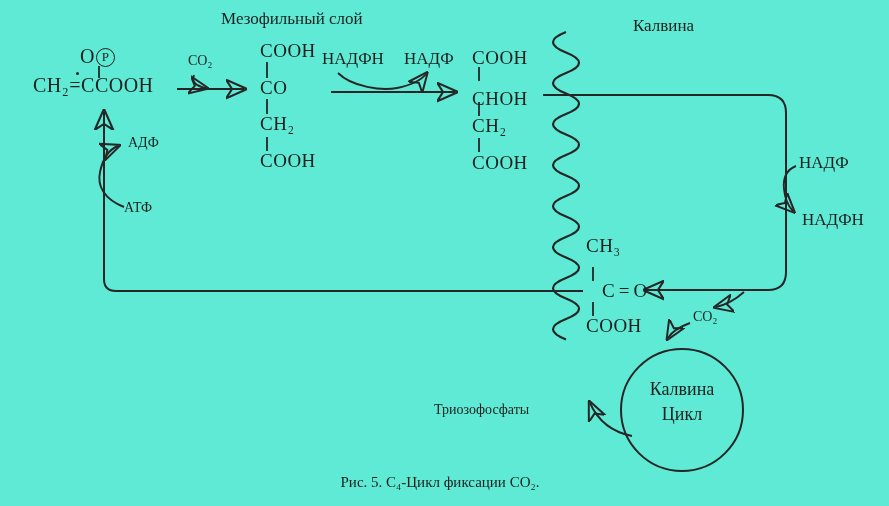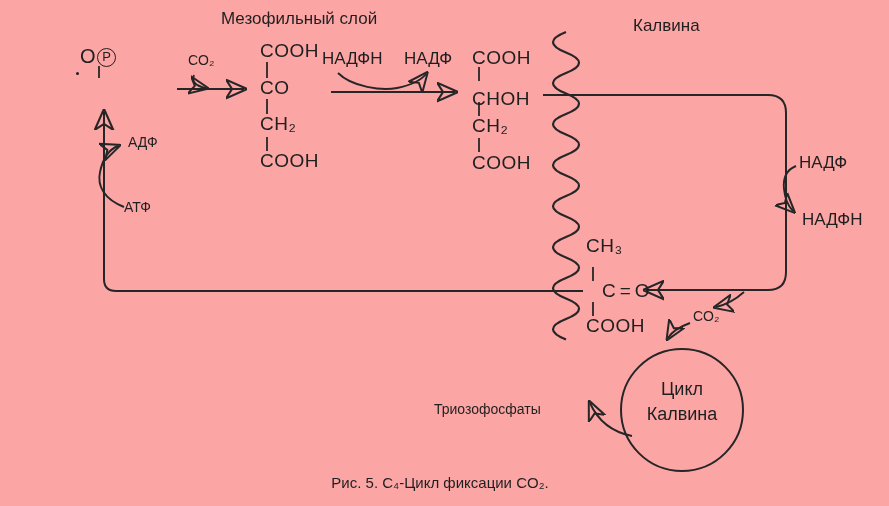--- a/index.html
+++ b/index.html
@@ -1,18 +1,18 @@
 <!DOCTYPE html>
 <html><head>
 <meta charset="utf-8">
 <style>
   html,body{margin:0;padding:0;background:#fff;}
   #figure{
-    position:relative;width:889px;height:506px;background:#fca5a5;overflow:hidden;
-    font-family:Liberation Sans, sans-serif;color:#1f1f1f;
+    position:relative;width:889px;height:506px;background:#5eead4;overflow:hidden;
+    font-family:Liberation Serif, serif;color:#1f1f1f;
   }
   #lines{position:absolute;left:0;top:0;width:889px;height:506px;}
   .lbl{position:absolute;white-space:nowrap;line-height:1.1;color:#1f1f1f;}
   .region-title{font-size:17px;}
   .formula{font-size:19px;letter-spacing:0.5px;}
   .formula-lg{font-size:20px;letter-spacing:0.5px;}
   .cofactor{font-size:14px;}
   .cofactor-sm{font-size:17px;}
   .ceqo{letter-spacing:4px;margin-left:17px;}
   .p-circle{
@@ -85,20 +85,21 @@
     <line x1="479" y1="102" x2="479" y2="116" stroke-width="1.8"></line>
     <line x1="479" y1="138" x2="479" y2="152" stroke-width="1.8"></line>
     <line x1="593" y1="267" x2="593" y2="281" stroke-width="1.8"></line>
     <line x1="593" y1="302" x2="593" y2="316" stroke-width="1.8"></line>
   </svg>
 
   <div class="lbl region-title" style="left:221px;top:10px;">Мезофильный слой</div>
   <div class="lbl region-title" style="left:633px;top:17px;">Калвина</div>
 
   <div class="lbl formula-lg" style="left:80px;top:45px;"><span>O</span><span class="p-circle">P</span></div>
+  <div class="lbl formula-lg" style="left:33px;top:74px;">CH₂=CCOOH</div>
   <div class="enol-dot" style="left:76px;top:72px;"></div>
 
   <div class="lbl cofactor" style="left:128px;top:135px;">АДФ</div>
   <div class="lbl cofactor" style="left:124px;top:200px;">АТФ</div>
 
   <div class="lbl cofactor" style="left:188px;top:53px;">CO₂</div>
 
   <div class="lbl formula" style="left:260px;top:41px;">COOH</div>
   <div class="lbl formula" style="left:260px;top:78px;">CO</div>
   <div class="lbl formula" style="left:260px;top:114px;">CH₂</div>
@@ -115,21 +116,21 @@
   <div class="lbl cofactor-sm" style="left:799px;top:154px;">НАДФ</div>
   <div class="lbl cofactor-sm" style="left:802px;top:211px;">НАДФН</div>
 
   <div class="lbl formula" style="left:586px;top:236px;">CH₃</div>
   <div class="lbl formula ceqo" style="left:585px;top:281px;">C=O</div>
   <div class="lbl formula" style="left:586px;top:316px;">COOH</div>
 
   <div class="lbl cofactor" style="left:693px;top:309px;">CO₂</div>
 
   <div id="calvin-text">
+    <div>Калвина</div>
     <div>Цикл</div>
-    <div>Калвина</div>
   </div>
 
   <div class="lbl cofactor" style="left:434px;top:402px;">Триозофосфаты</div>
 
   <div id="caption">Рис. 5. C₄-Цикл фиксации CO₂.</div>
 
 </div>
 
 </body></html>

